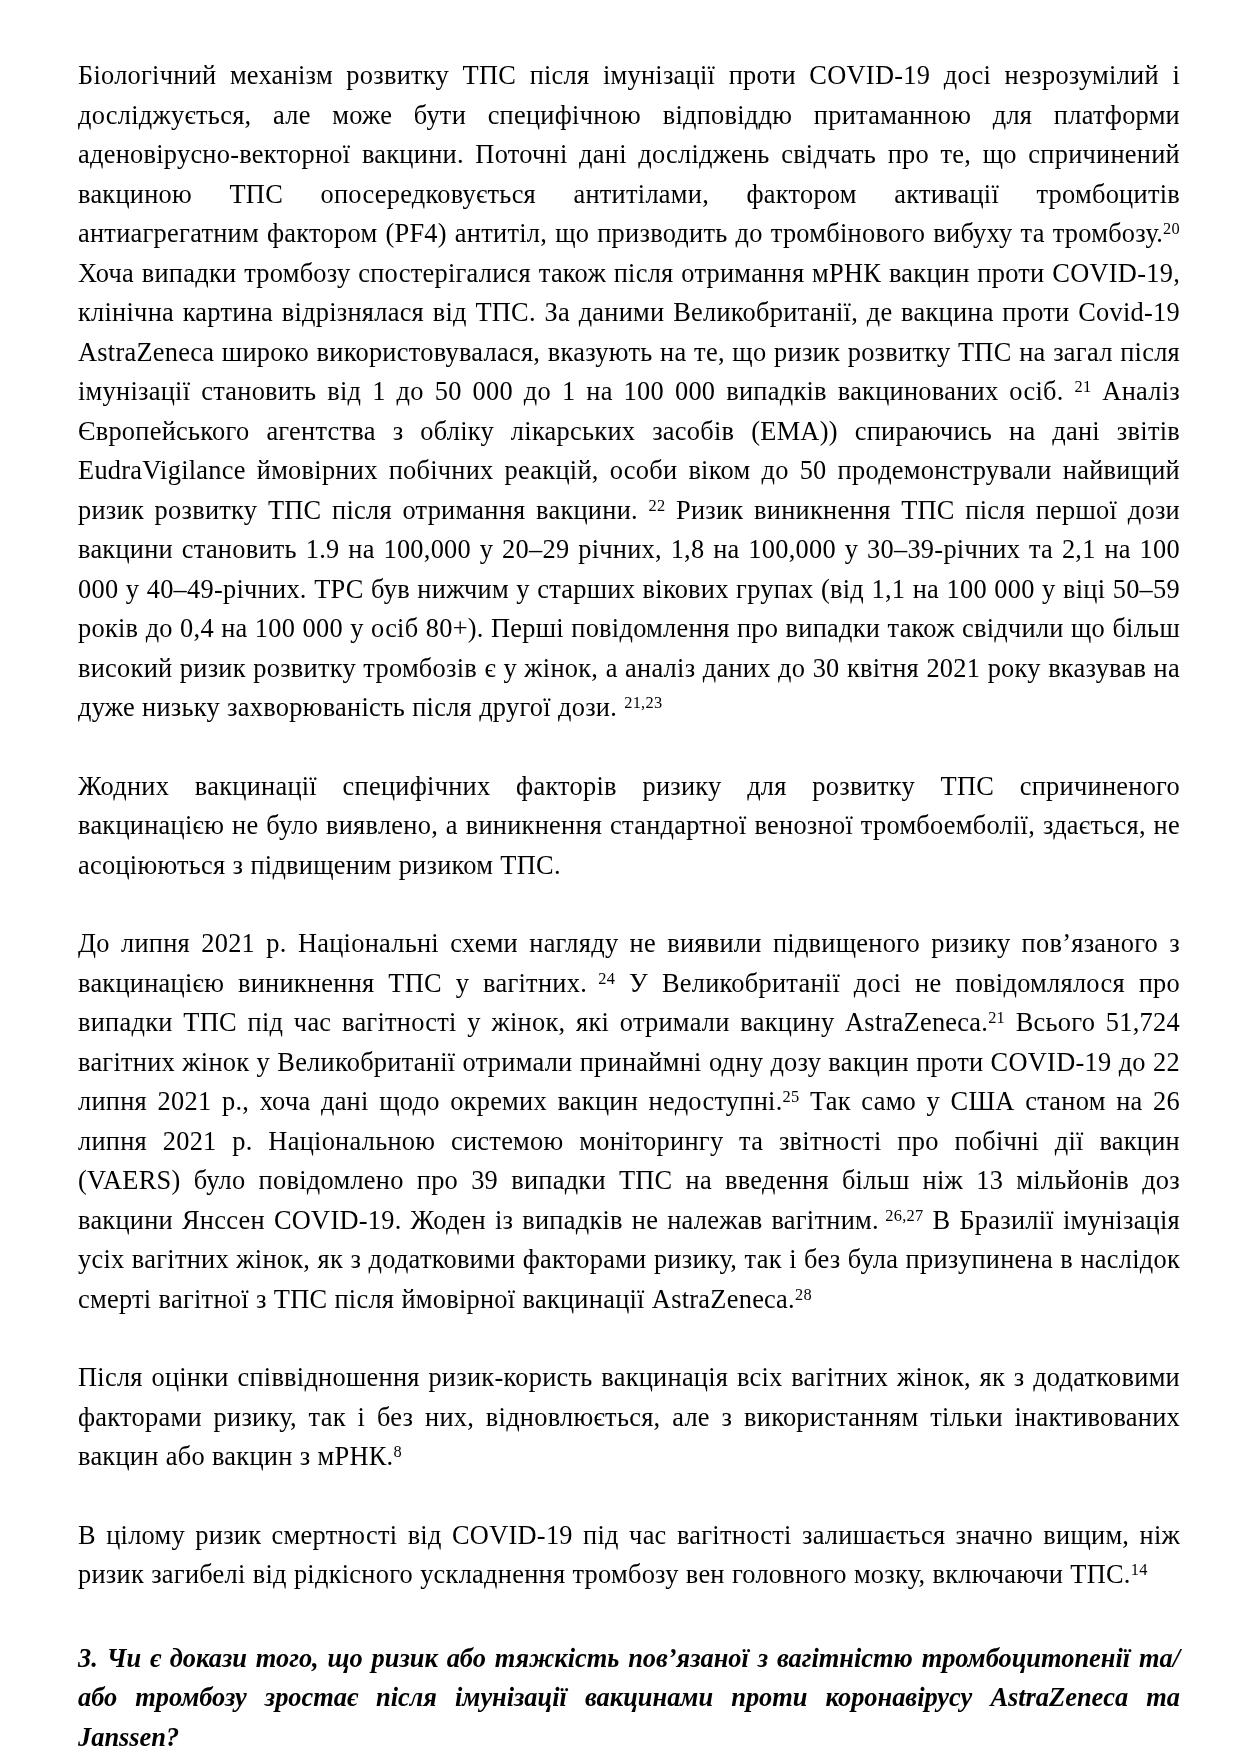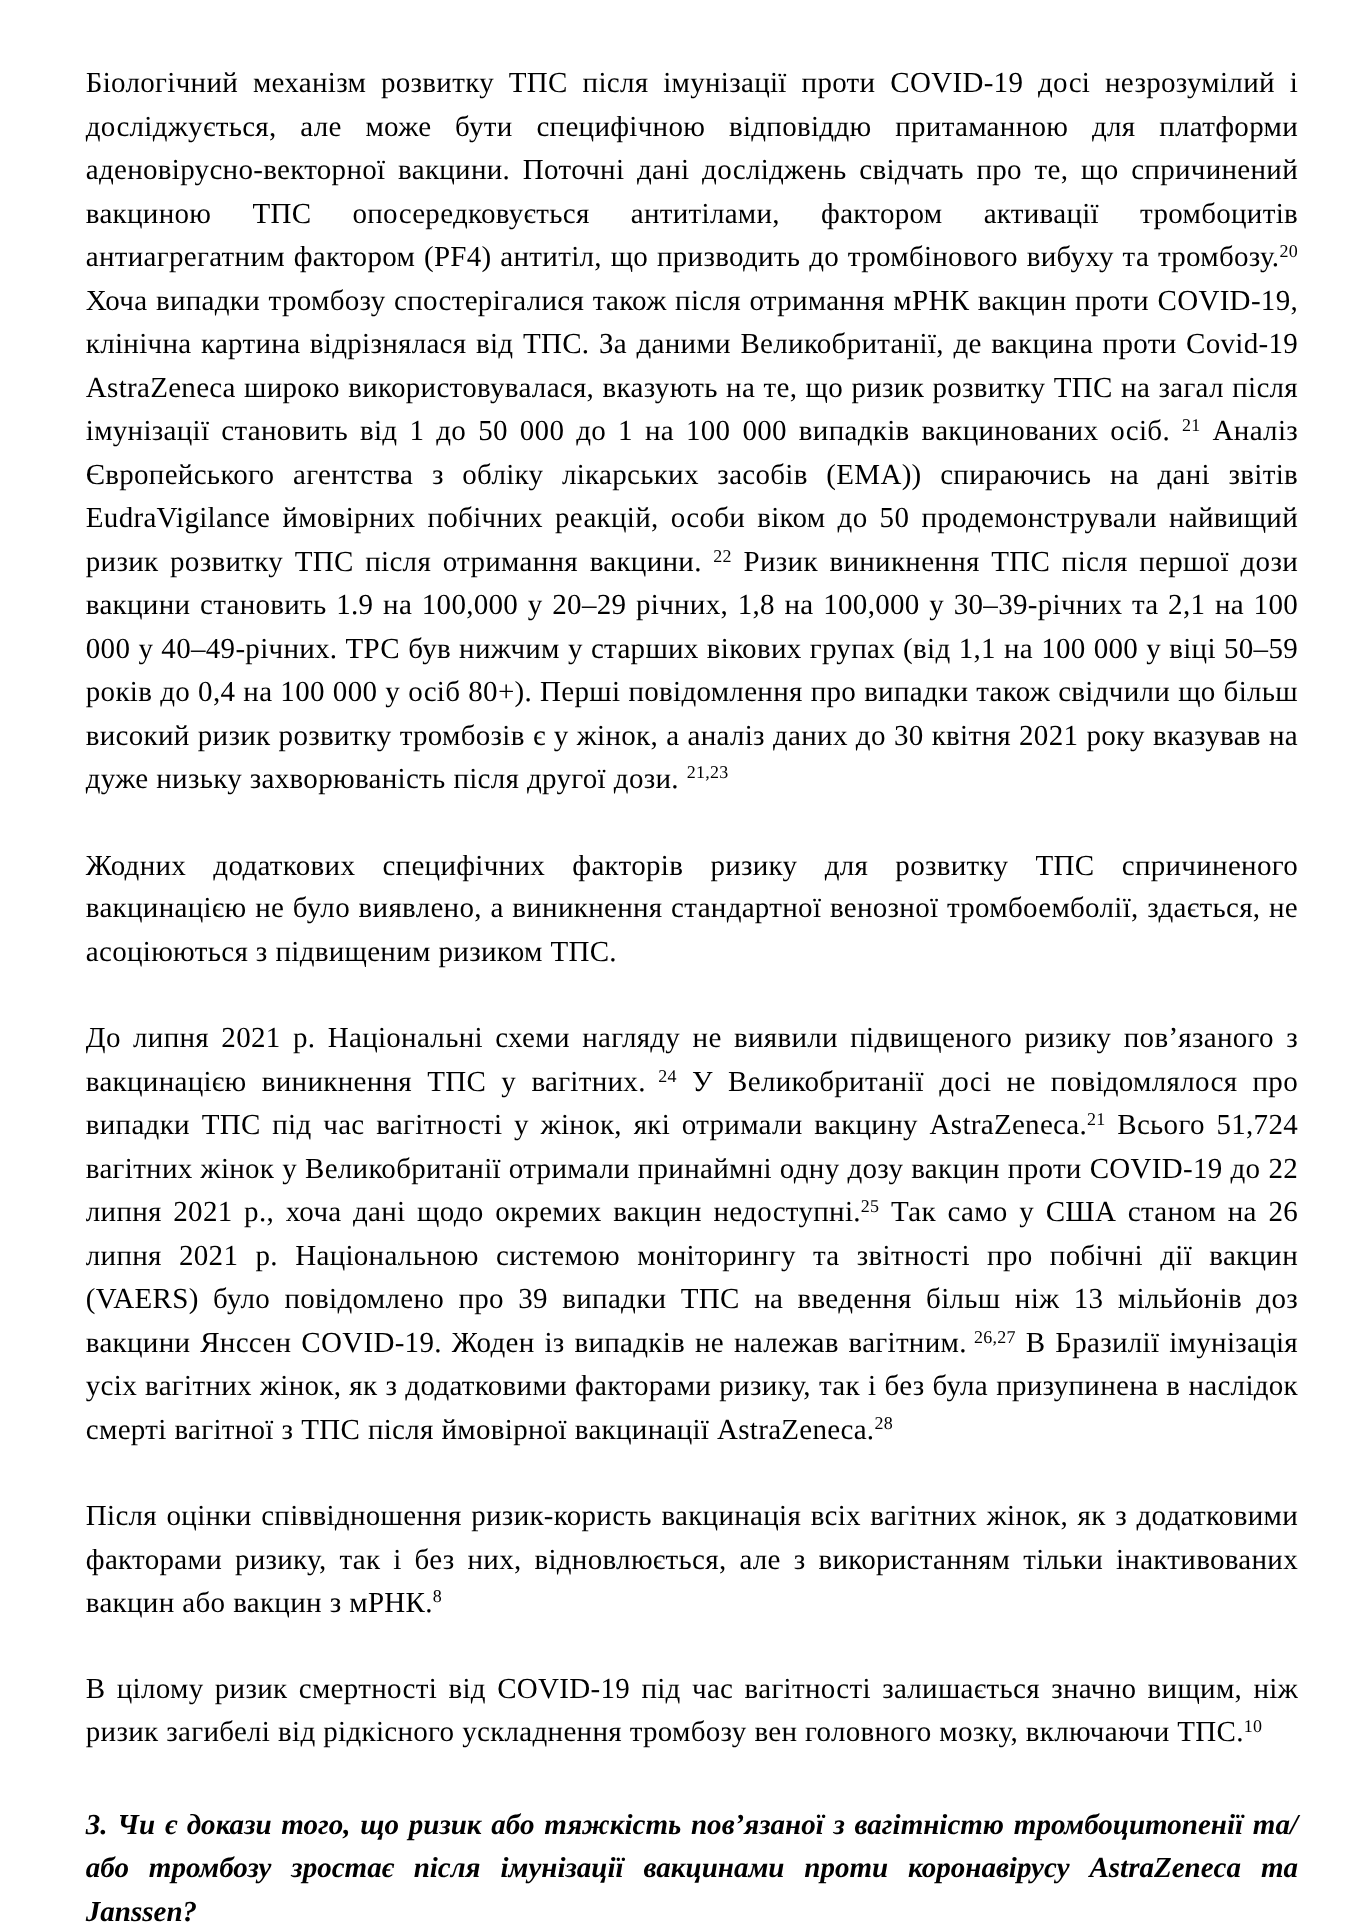--- a/index.html
+++ b/index.html
@@ -55,21 +55,21 @@
     vertical-align: 0.52em;
   }
 </style>
 </head>
 <body>
 
 <div class="page">
   <div class="body-text">
 
     <p class="para">Біологічний механізм розвитку ТПС після імунізації проти COVID-19 досі незрозумілий і досліджується, але може бути специфічною відповіддю притаманною для платформи аденовірусно-векторної вакцини. Поточні дані досліджень свідчать про те, що спричинений вакциною ТПС опосередковується антитілами, фактором активації тромбоцитів антиагрегатним фактором (PF4) антитіл, що призводить до тромбінового вибуху та тромбозу.<sup>20</sup> Хоча випадки тромбозу спостерігалися також після отримання мРНК вакцин проти COVID-19, клінічна картина відрізнялася від ТПС. За даними Великобританії, де вакцина проти Covid-19 AstraZeneca широко використовувалася, вказують на те, що ризик розвитку ТПС на загал після імунізації становить від 1 до 50 000 до 1 на 100 000 випадків вакцинованих осіб. <sup>21</sup> Аналіз Європейського агентства з обліку лікарських засобів (ЕМА)) спираючись на дані звітів EudraVigilance ймовірних побічних реакцій, особи віком до 50 продемонстрували найвищий ризик розвитку ТПС після отримання вакцини. <sup>22</sup> Ризик виникнення ТПС після першої дози вакцини становить 1.9 на 100,000 у 20–29 річних, 1,8 на 100,000 у 30–39-річних та 2,1 на 100 000 у 40–49-річних. ТРС був нижчим у старших вікових групах (від 1,1 на 100 000 у віці 50–59 років до 0,4 на 100 000 у осіб 80+). Перші повідомлення про випадки також свідчили що більш високий ризик розвитку тромбозів є у жінок, а аналіз даних до 30 квітня 2021 року вказував на дуже низьку захворюваність після другої дози. <sup>21,23</sup></p>
-    <p class="para">Жодних додаткових специфічних факторів ризику для розвитку ТПС спричиненого вакцинацією не було виявлено, а виникнення стандартної венозної тромбоемболії, здається, не асоціюються з підвищеним ризиком ТПС.</p>
+    <p class="para">Жодних вакцинації специфічних факторів ризику для розвитку ТПС спричиненого вакцинацією не було виявлено, а виникнення стандартної венозної тромбоемболії, здається, не асоціюються з підвищеним ризиком ТПС.</p>
     <p class="para">До липня 2021 р. Національні схеми нагляду не виявили підвищеного ризику пов’язаного з вакцинацією виникнення ТПС у вагітних.<sup> 24</sup> У Великобританії досі не повідомлялося про випадки ТПС під час вагітності у жінок, які отримали вакцину AstraZeneca.<sup>21</sup> Всього 51,724 вагітних жінок у Великобританії отримали принаймні одну дозу вакцин проти COVID-19 до 22 липня 2021 р., хоча дані щодо окремих вакцин недоступні.<sup>25</sup> Так само у США станом на 26 липня 2021 р. Національною системою моніторингу та звітності про побічні дії вакцин (VAERS) було повідомлено про 39 випадки ТПС на введення більш ніж 13 мільйонів доз вакцини Янссен COVID-19. Жоден із випадків не належав вагітним.<sup> 26,27</sup> В Бразилії імунізація усіх вагітних жінок, як з додатковими факторами ризику, так і без була призупинена в наслідок смерті вагітної з ТПС після ймовірної вакцинації AstraZeneca.<sup>28</sup></p>
     <p class="para"> Після оцінки співвідношення ризик-користь вакцинація всіх вагітних жінок, як з додатковими факторами ризику, так і без них, відновлюється, але з використанням тільки інактивованих вакцин або вакцин з мРНК.<sup>8</sup></p>
-    <p class="para"> В цілому ризик смертності від COVID-19 під час вагітності залишається значно вищим, ніж ризик загибелі від рідкісного ускладнення тромбозу вен головного мозку, включаючи ТПС.<sup>10</sup></p>
+    <p class="para"> В цілому ризик смертності від COVID-19 під час вагітності залишається значно вищим, ніж ризик загибелі від рідкісного ускладнення тромбозу вен головного мозку, включаючи ТПС.<sup>14</sup></p>
 
     <p class="heading-q">3. Чи є докази того, що ризик або тяжкість пов’язаної з вагітністю тромбоцитопенії та/ або тромбозу зростає після імунізації вакцинами проти коронавірусу AstraZeneca та Janssen?</p>
 
   </div>
 </div>
 
 </body></html>

